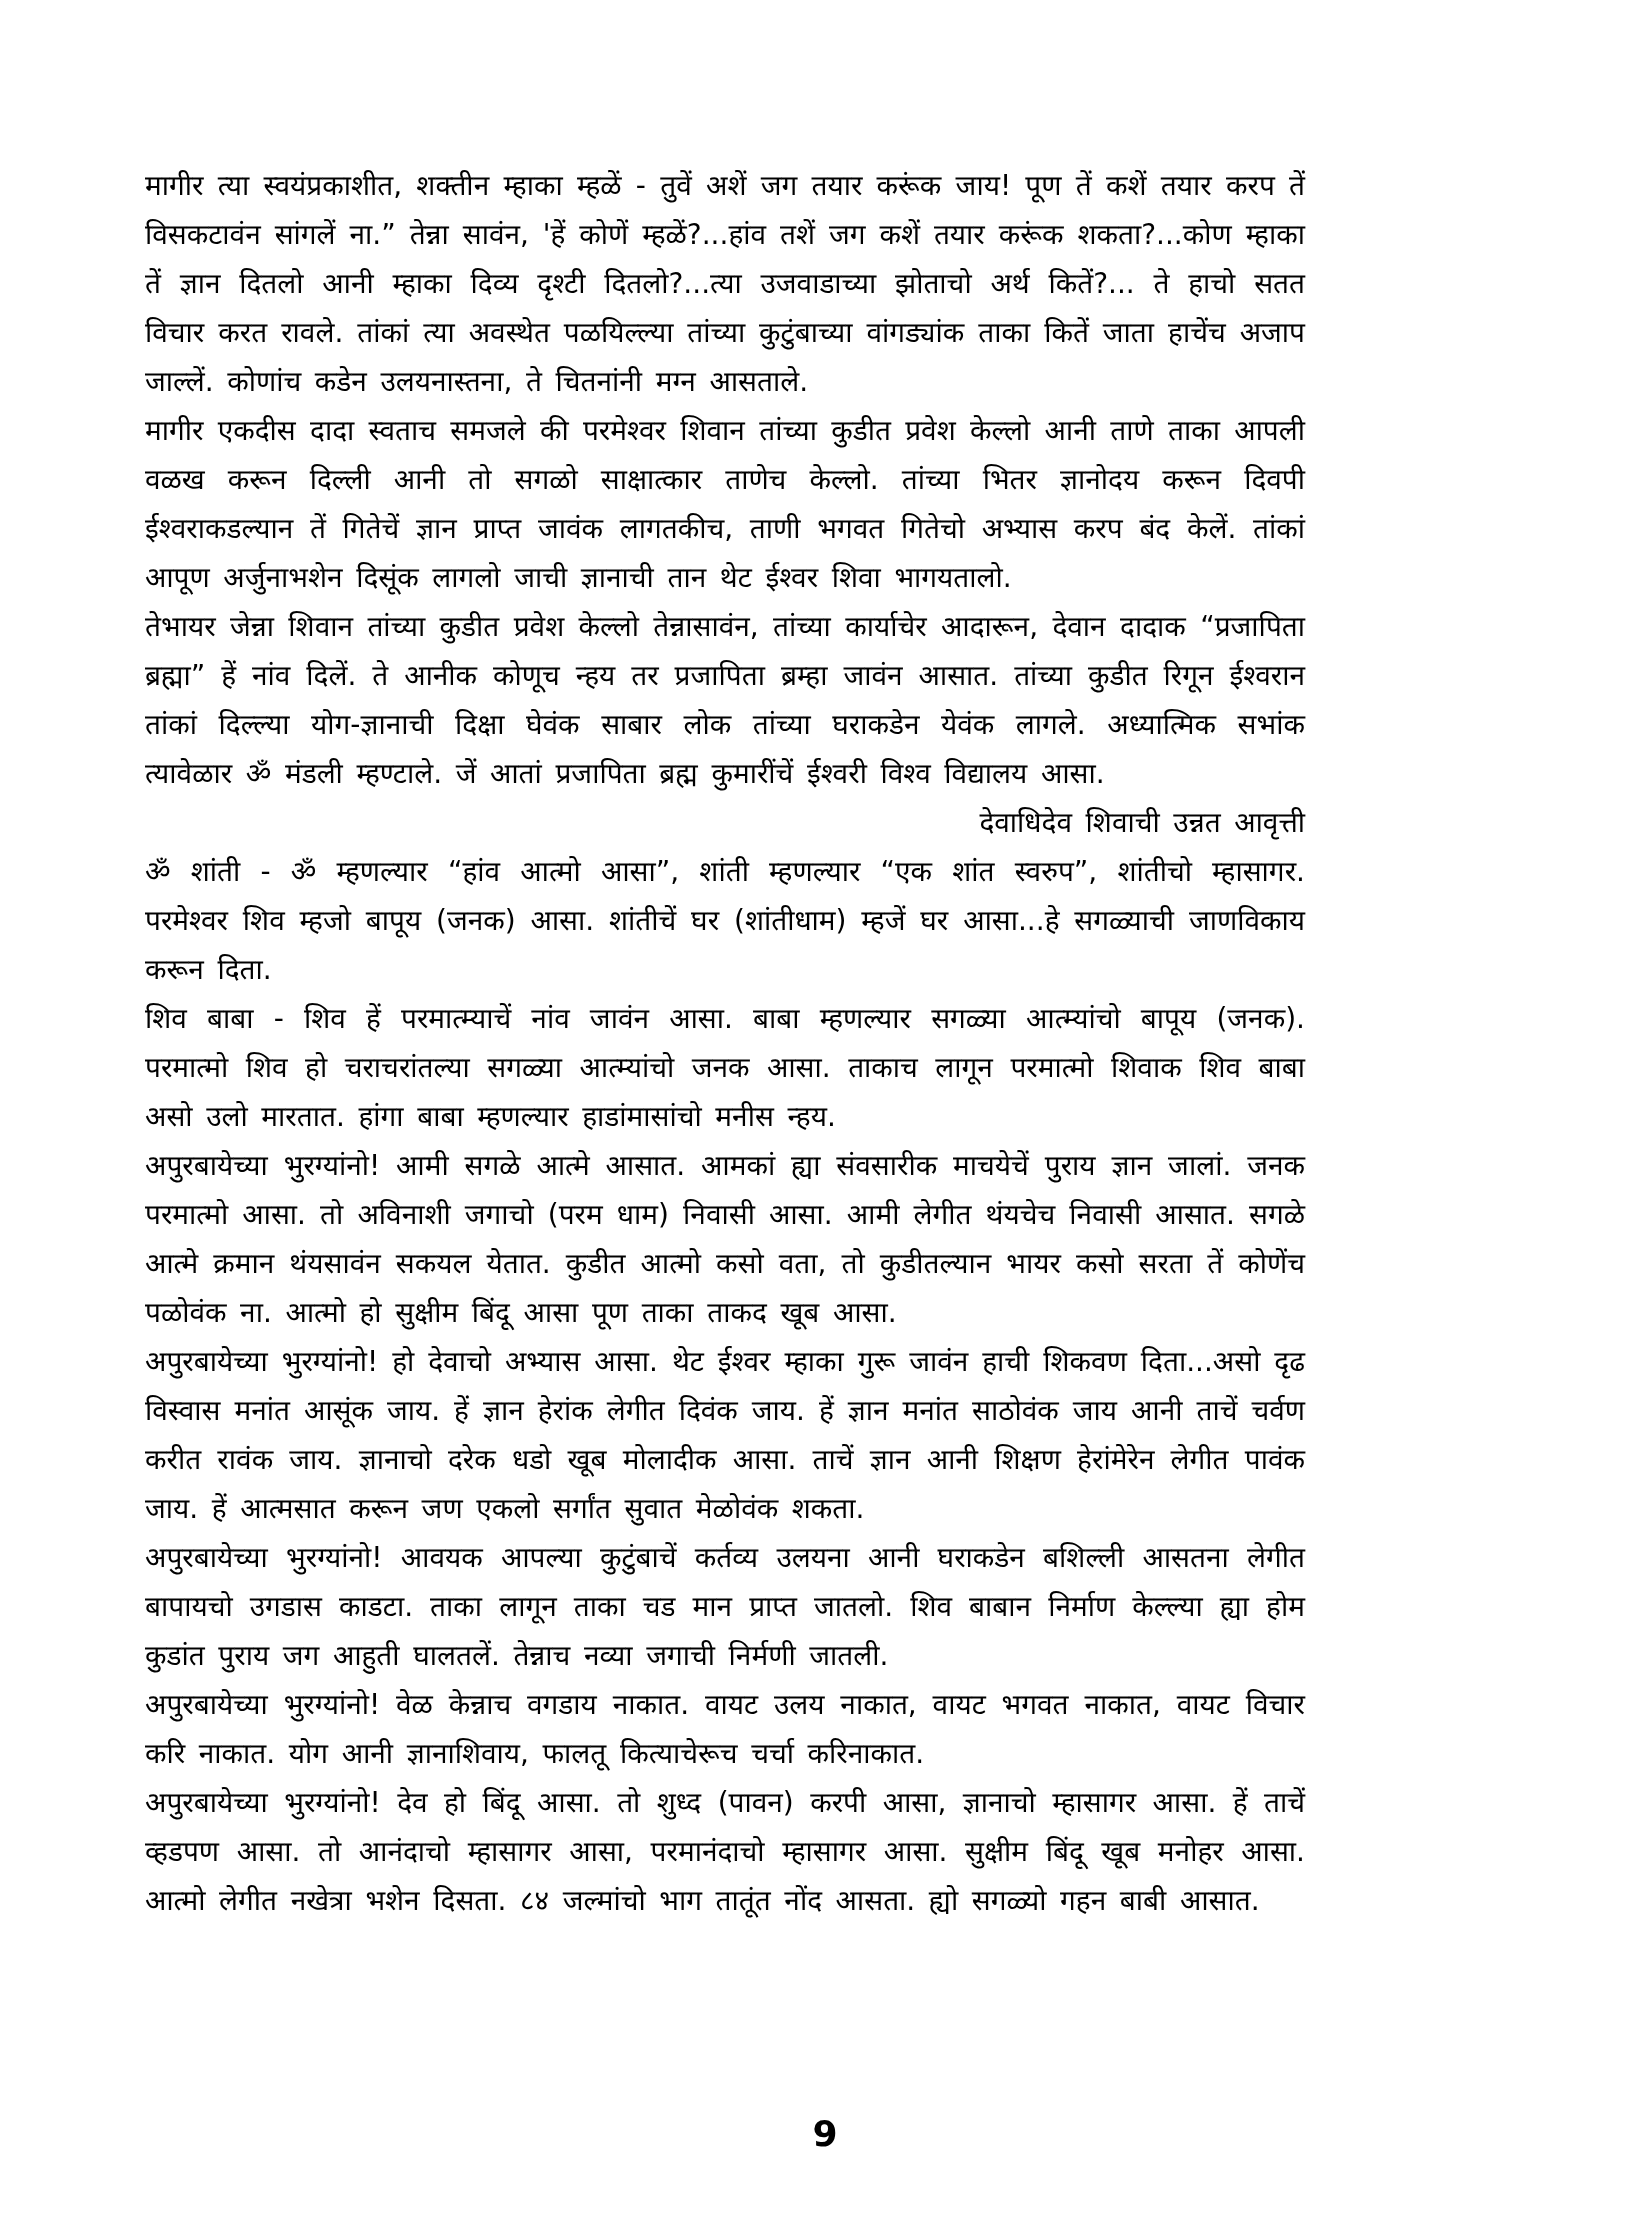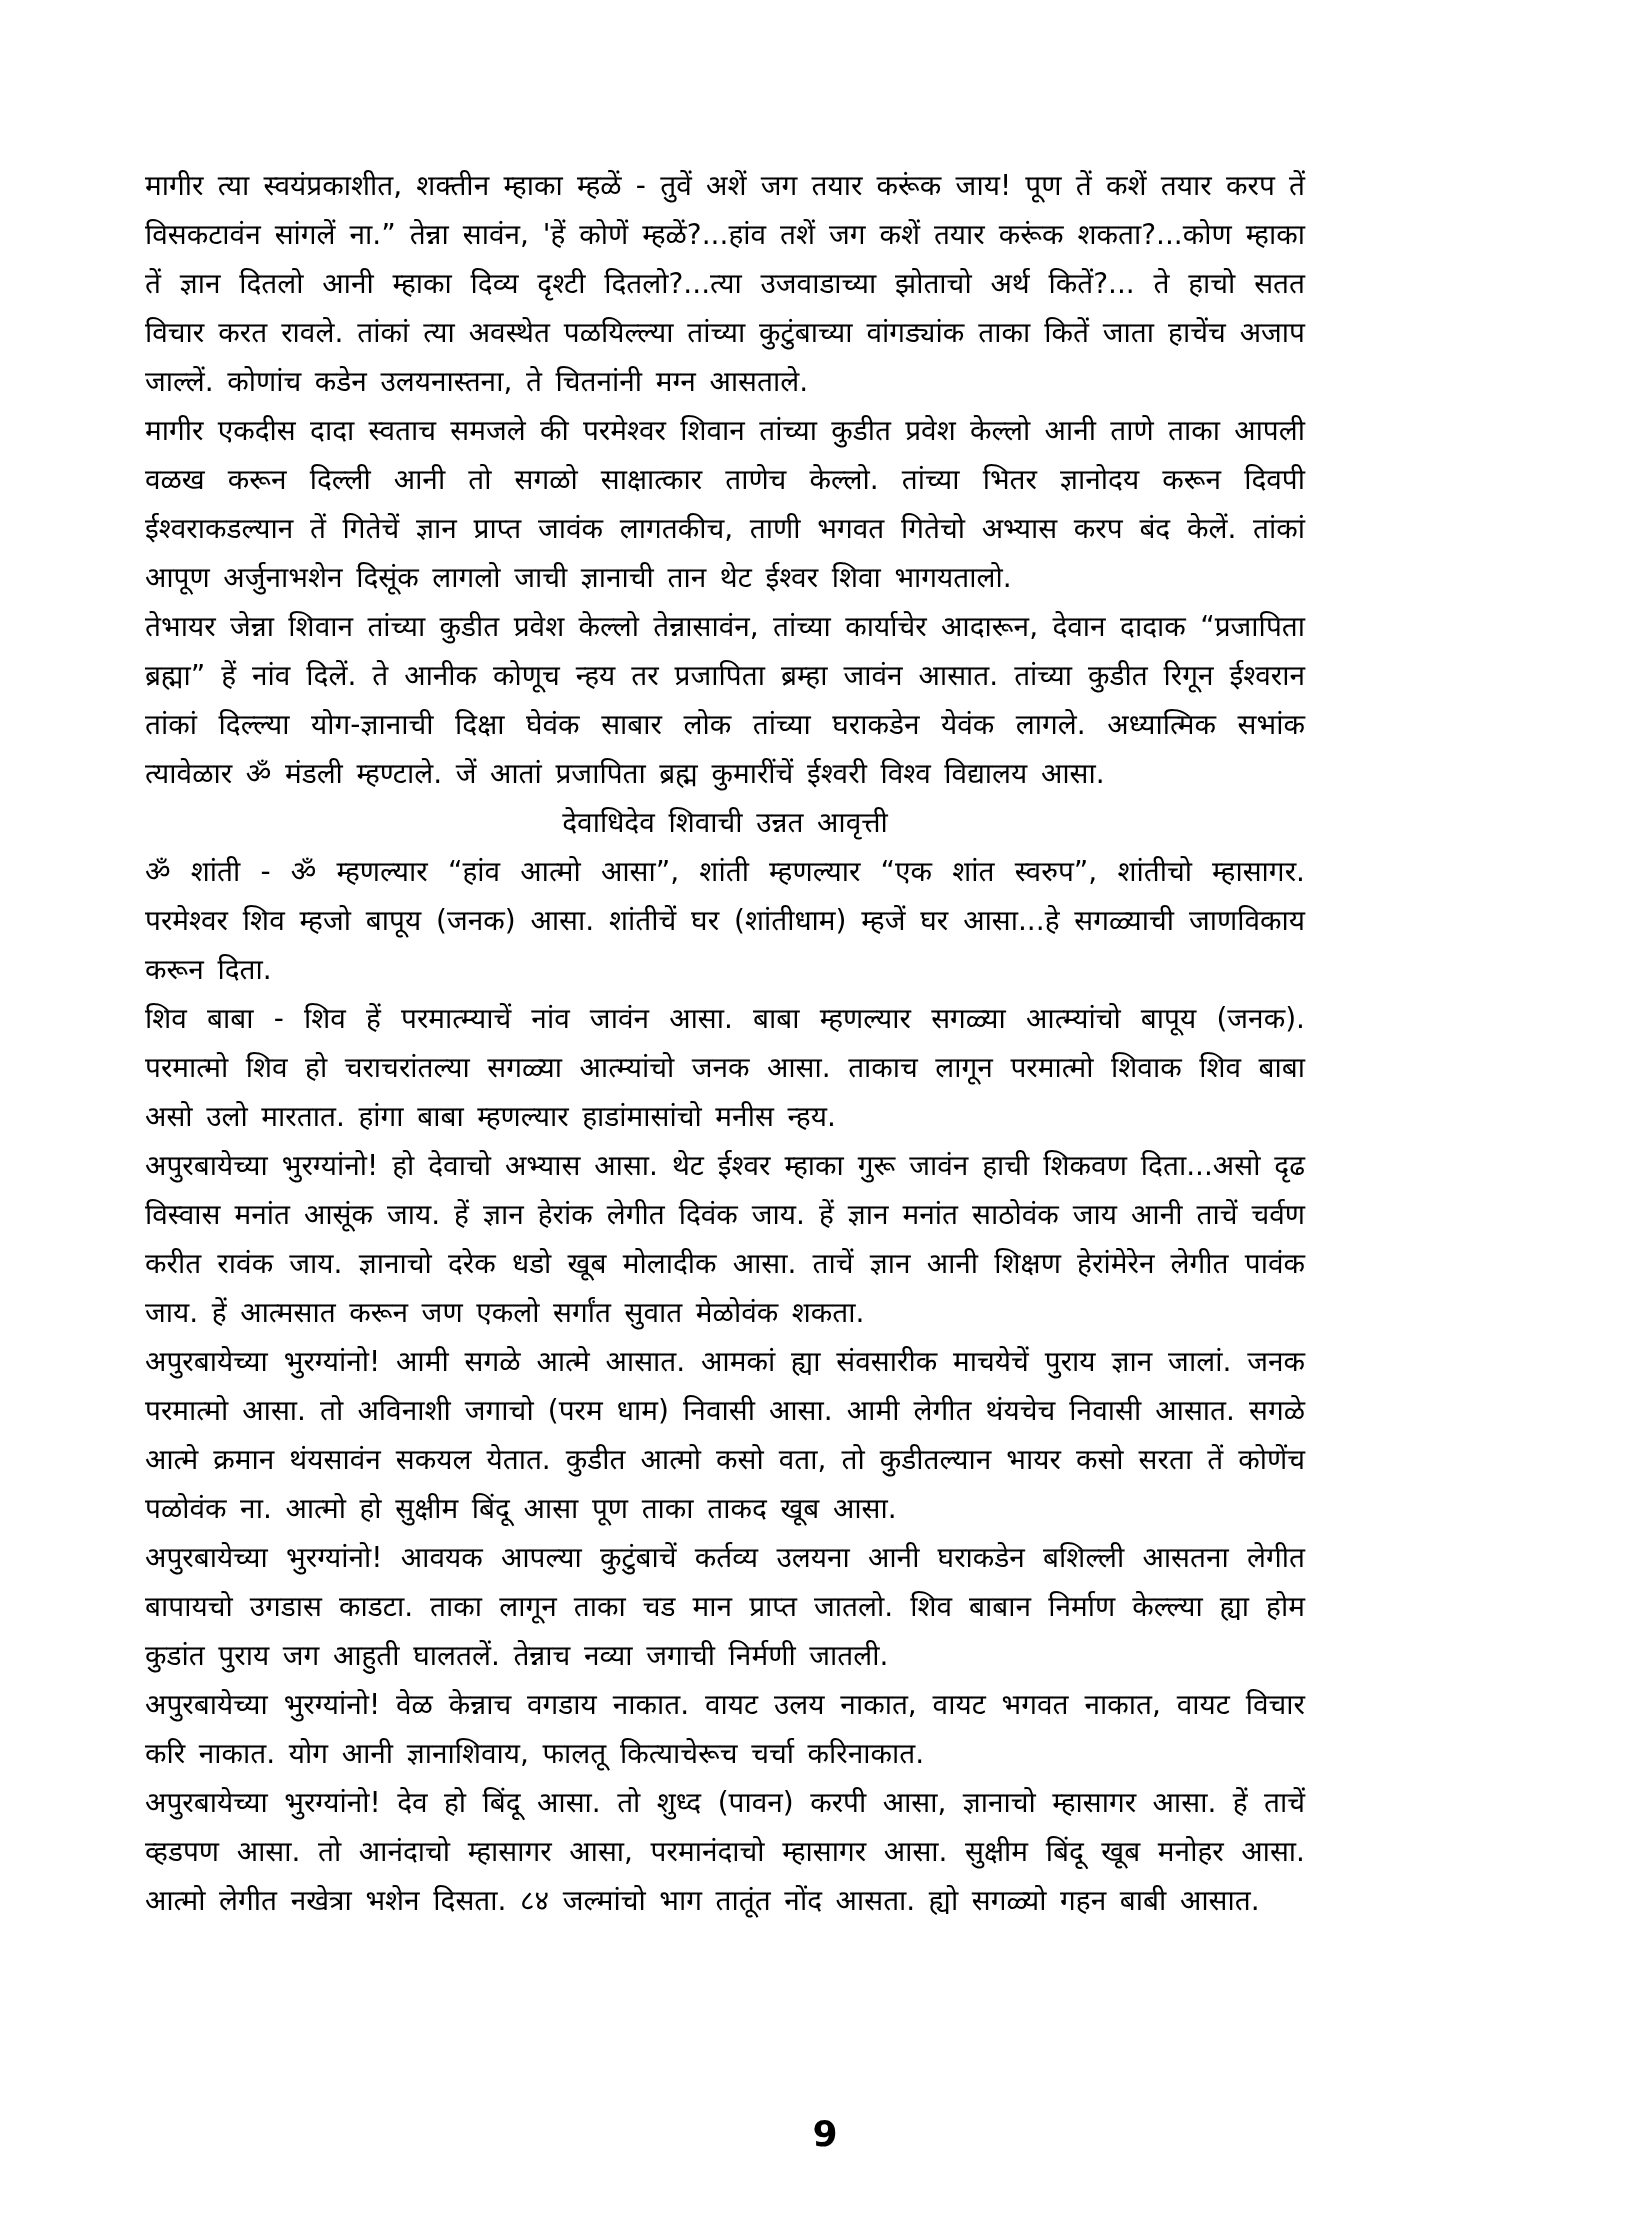--- a/index.html
+++ b/index.html
@@ -27,21 +27,21 @@
   .body-text p {
     margin: 0;
     padding: 0;
     font-size: 28px;
     line-height: 49px;
     text-align: justify;
     word-spacing: 4.7px;
     color: #000;
   }
   .body-text p.heading-line {
-    text-align: center;
+    text-align: right;
   }
   .page-number {
     position: absolute;
     bottom: 85px;
     left: 0;
     width: 1650px;
     text-align: center;
     font-size: 36px;
     font-weight: bold;
     font-family: "DejaVu Sans", "Liberation Sans", sans-serif;
@@ -52,21 +52,21 @@
 <body>
 
 <div class="page">
   <div class="body-text">
     <p>मागीर त्या स्वयंप्रकाशीत, शक्तीन म्हाका म्हळें - तुवें अशें जग तयार करूंक जाय! पूण तें कशें तयार करप तें विसकटावंन सांगलें ना.” तेन्ना सावंन, 'हें कोणें म्हळें?...हांव तशें जग कशें तयार करूंक शकता?...कोण म्हाका तें ज्ञान दितलो आनी म्हाका दिव्य दृश्टी दितलो?...त्या उजवाडाच्या झोताचो अर्थ कितें?... ते हाचो सतत विचार करत रावले. तांकां त्या अवस्थेत पळयिल्ल्या तांच्या कुटुंबाच्या वांगड्यांक ताका कितें जाता हाचेंच अजाप जाल्लें. कोणांच कडेन उलयनास्तना, ते चितनांनी मग्न आसताले.</p>
     <p>मागीर एकदीस दादा स्वताच समजले की परमेश्वर शिवान तांच्या कुडीत प्रवेश केल्लो आनी ताणे ताका आपली वळख करून दिल्ली आनी तो सगळो साक्षात्कार ताणेच केल्लो. तांच्या भितर ज्ञानोदय करून दिवपी ईश्वराकडल्यान तें गितेचें ज्ञान प्राप्त जावंक लागतकीच,  ताणी भगवत गितेचो अभ्यास करप बंद केलें. तांकां आपूण अर्जुनाभशेन दिसूंक लागलो जाची ज्ञानाची तान थेट ईश्वर शिवा भागयतालो.</p>
     <p>तेभायर जेन्ना शिवान तांच्या कुडीत प्रवेश केल्लो तेन्नासावंन, तांच्या कार्याचेर आदारून, देवान दादाक “प्रजापिता ब्रह्मा” हें नांव दिलें. ते आनीक कोणूच न्हय तर प्रजापिता ब्रम्हा जावंन आसात. तांच्या कुडीत रिगून ईश्वरान तांकां दिल्ल्या योग-ज्ञानाची दिक्षा घेवंक साबार लोक तांच्या घराकडेन येवंक लागले. अध्यात्मिक सभांक त्यावेळार ॐ मंडली म्हण्टाले. जें आतां प्रजापिता ब्रह्म कुमारींचें ईश्वरी विश्व विद्यालय आसा.</p>
     <p class="heading-line">देवाधिदेव शिवाची उन्नत आवृत्ती</p>
     <p>ॐ शांती - ॐ म्हणल्यार “हांव आत्मो आसा”, शांती म्हणल्यार “एक शांत स्वरुप”, शांतीचो म्हासागर. परमेश्वर शिव म्हजो बापूय (जनक) आसा. शांतीचें घर (शांतीधाम) म्हजें घर आसा...हे सगळ्याची जाणविकाय करून दिता.</p>
     <p>शिव बाबा - शिव हें परमात्म्याचें नांव जावंन आसा. बाबा म्हणल्यार सगळ्या आत्म्यांचो बापूय (जनक). परमात्मो शिव हो चराचरांतल्या सगळ्या आत्म्यांचो जनक आसा. ताकाच लागून परमात्मो शिवाक शिव बाबा असो उलो मारतात. हांगा बाबा म्हणल्यार हाडांमासांचो मनीस न्हय.</p>
+    <p>अपुरबायेच्या भुरग्यांनो! आमी सगळे आत्मे आसात. आमकां ह्या संवसारीक माचयेचें पुराय ज्ञान जालां. जनक परमात्मो आसा. तो अविनाशी जगाचो (परम धाम) निवासी आसा. आमी लेगीत थंयचेच निवासी आसात. सगळे आत्मे क्रमान थंयसावंन सकयल येतात. कुडीत आत्मो कसो वता, तो कुडीतल्यान भायर कसो सरता तें कोणेंच पळोवंक ना. आत्मो हो सुक्षीम बिंदू आसा पूण ताका ताकद खूब आसा.</p>
     <p>अपुरबायेच्या भुरग्यांनो! हो देवाचो अभ्यास आसा. थेट ईश्वर म्हाका गुरू जावंन हाची शिकवण दिता...असो दृढ विस्वास मनांत आसूंक जाय. हें ज्ञान हेरांक लेगीत दिवंक जाय. हें ज्ञान मनांत साठोवंक जाय आनी ताचें चर्वण करीत रावंक जाय. ज्ञानाचो दरेक धडो खूब मोलादीक आसा. ताचें ज्ञान आनी शिक्षण हेरांमेरेन लेगीत पावंक जाय. हें आत्मसात करून जण एकलो सर्गांत सुवात मेळोवंक शकता.</p>
-    <p>अपुरबायेच्या भुरग्यांनो! आमी सगळे आत्मे आसात. आमकां ह्या संवसारीक माचयेचें पुराय ज्ञान जालां. जनक परमात्मो आसा. तो अविनाशी जगाचो (परम धाम) निवासी आसा. आमी लेगीत थंयचेच निवासी आसात. सगळे आत्मे क्रमान थंयसावंन सकयल येतात. कुडीत आत्मो कसो वता, तो कुडीतल्यान भायर कसो सरता तें कोणेंच पळोवंक ना. आत्मो हो सुक्षीम बिंदू आसा पूण ताका ताकद खूब आसा.</p>
     <p>अपुरबायेच्या भुरग्यांनो! आवयक आपल्या कुटुंबाचें कर्तव्य उलयना आनी घराकडेन बशिल्ली आसतना लेगीत बापायचो उगडास काडटा. ताका लागून ताका चड मान प्राप्त जातलो. शिव बाबान निर्माण केल्ल्या ह्या होम कुडांत पुराय जग आहुती घालतलें. तेन्नाच नव्या जगाची निर्मणी जातली.</p>
     <p>अपुरबायेच्या भुरग्यांनो! वेळ केन्नाच वगडाय नाकात. वायट उलय नाकात, वायट भगवत नाकात, वायट विचार करि नाकात. योग आनी ज्ञानाशिवाय, फालतू कित्याचेरूच चर्चा करिनाकात.</p>
     <p>अपुरबायेच्या भुरग्यांनो! देव हो बिंदू आसा. तो शुध्द (पावन) करपी आसा, ज्ञानाचो म्हासागर आसा. हें ताचें व्हडपण आसा. तो आनंदाचो म्हासागर आसा, परमानंदाचो म्हासागर आसा. सुक्षीम बिंदू खूब मनोहर आसा. आत्मो लेगीत नखेत्रा भशेन दिसता. ८४ जल्मांचो भाग तातूंत नोंद आसता. ह्यो सगळ्यो गहन बाबी आसात.</p>
   </div>
   <div class="page-number">9</div>
 </div>
 
 
 </body></html>

